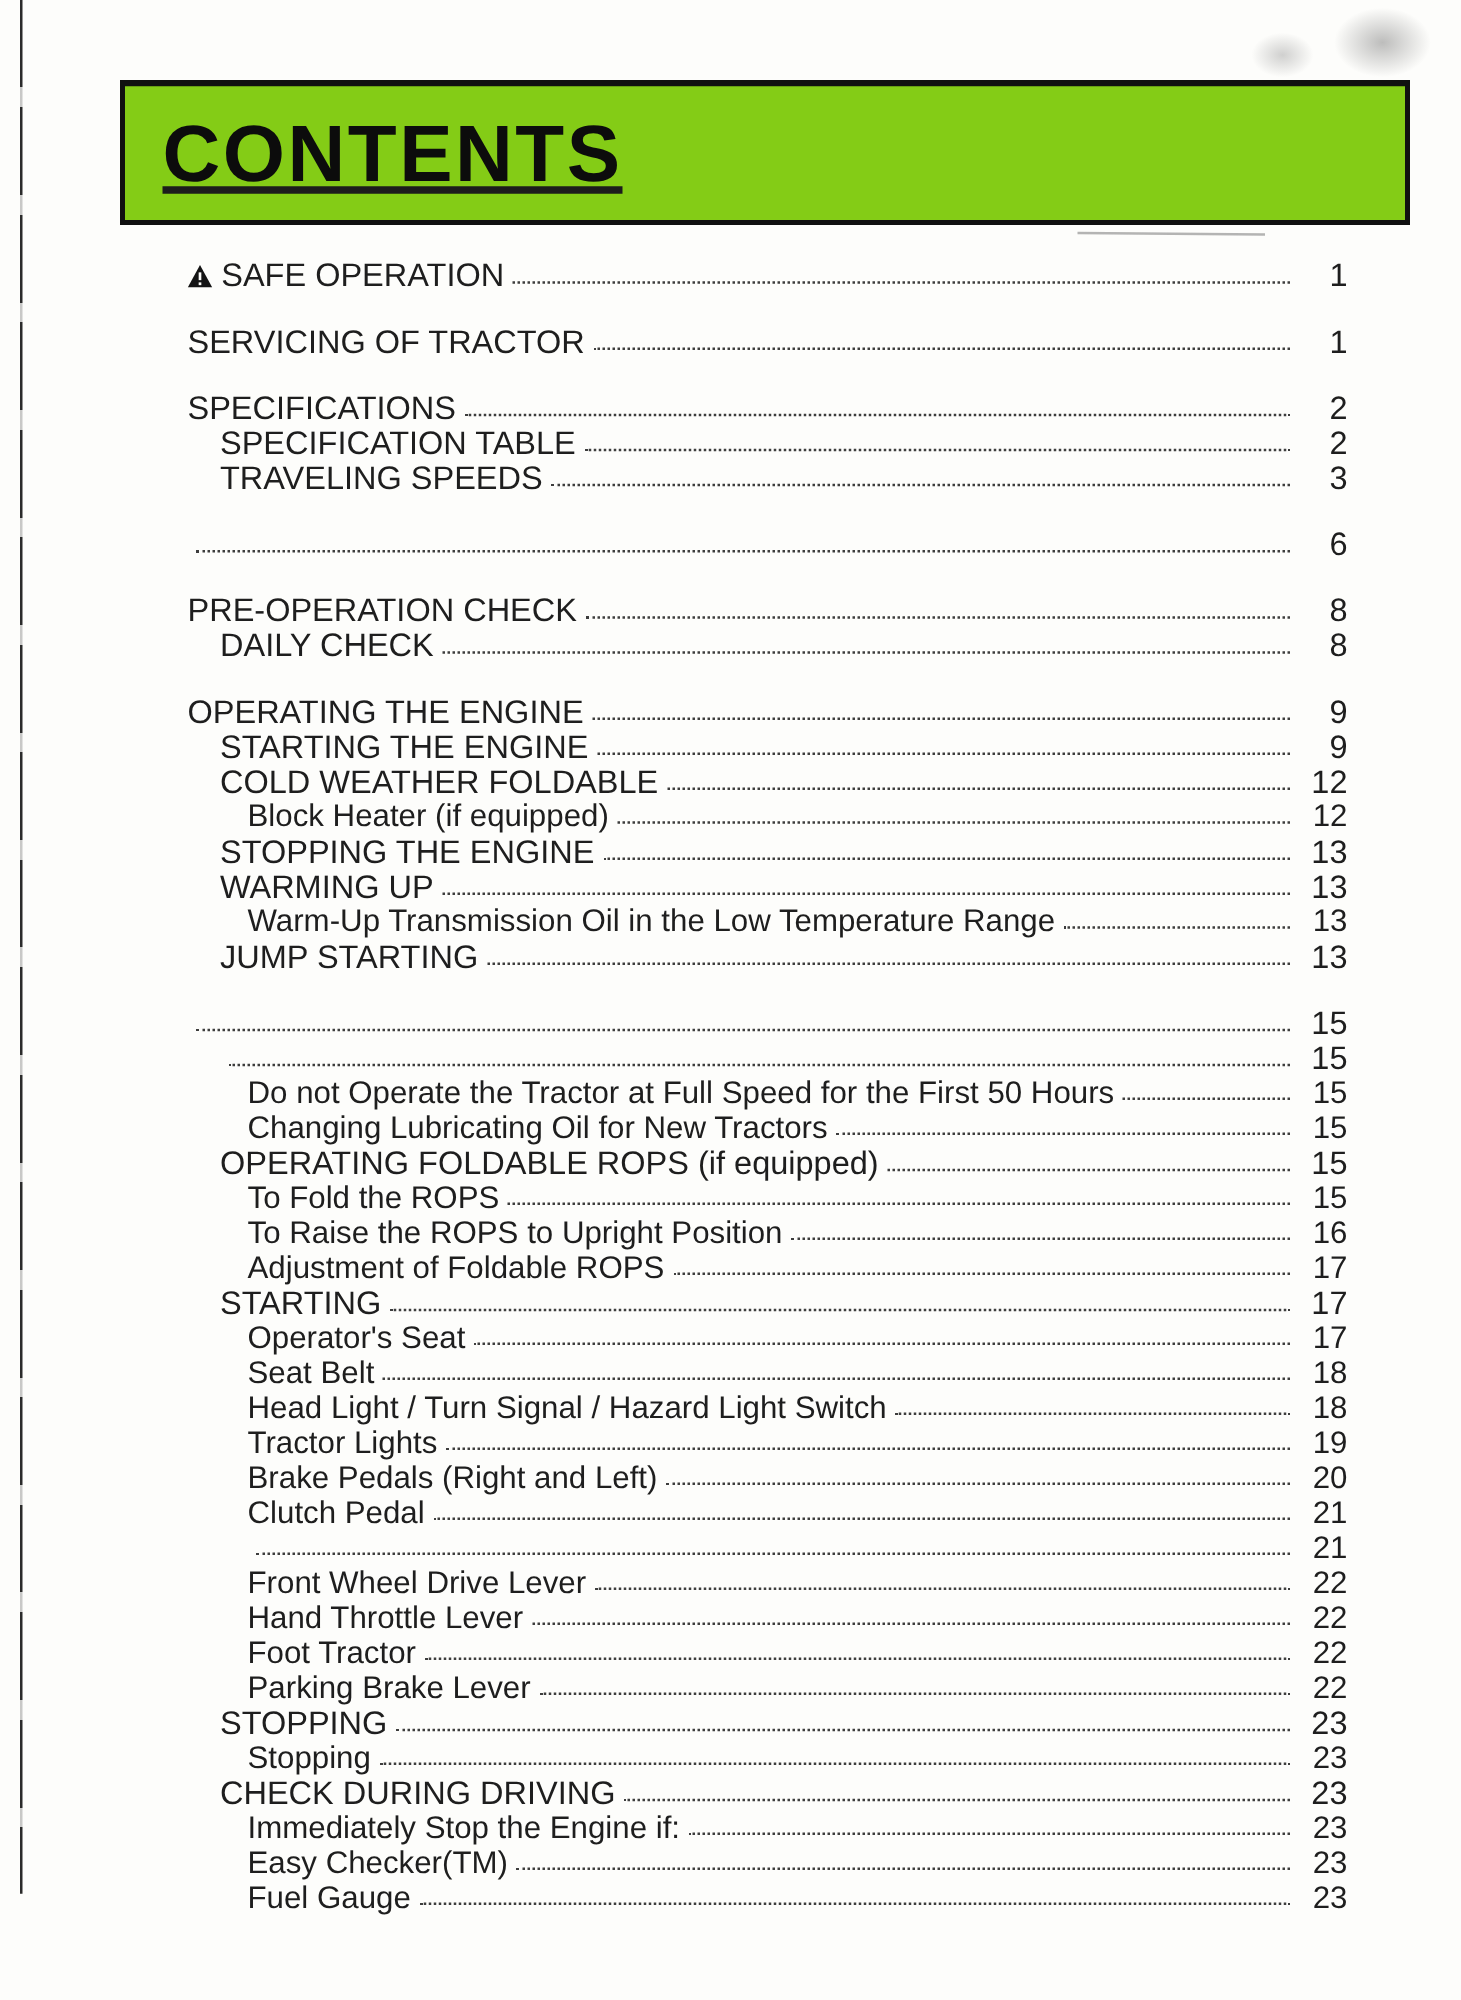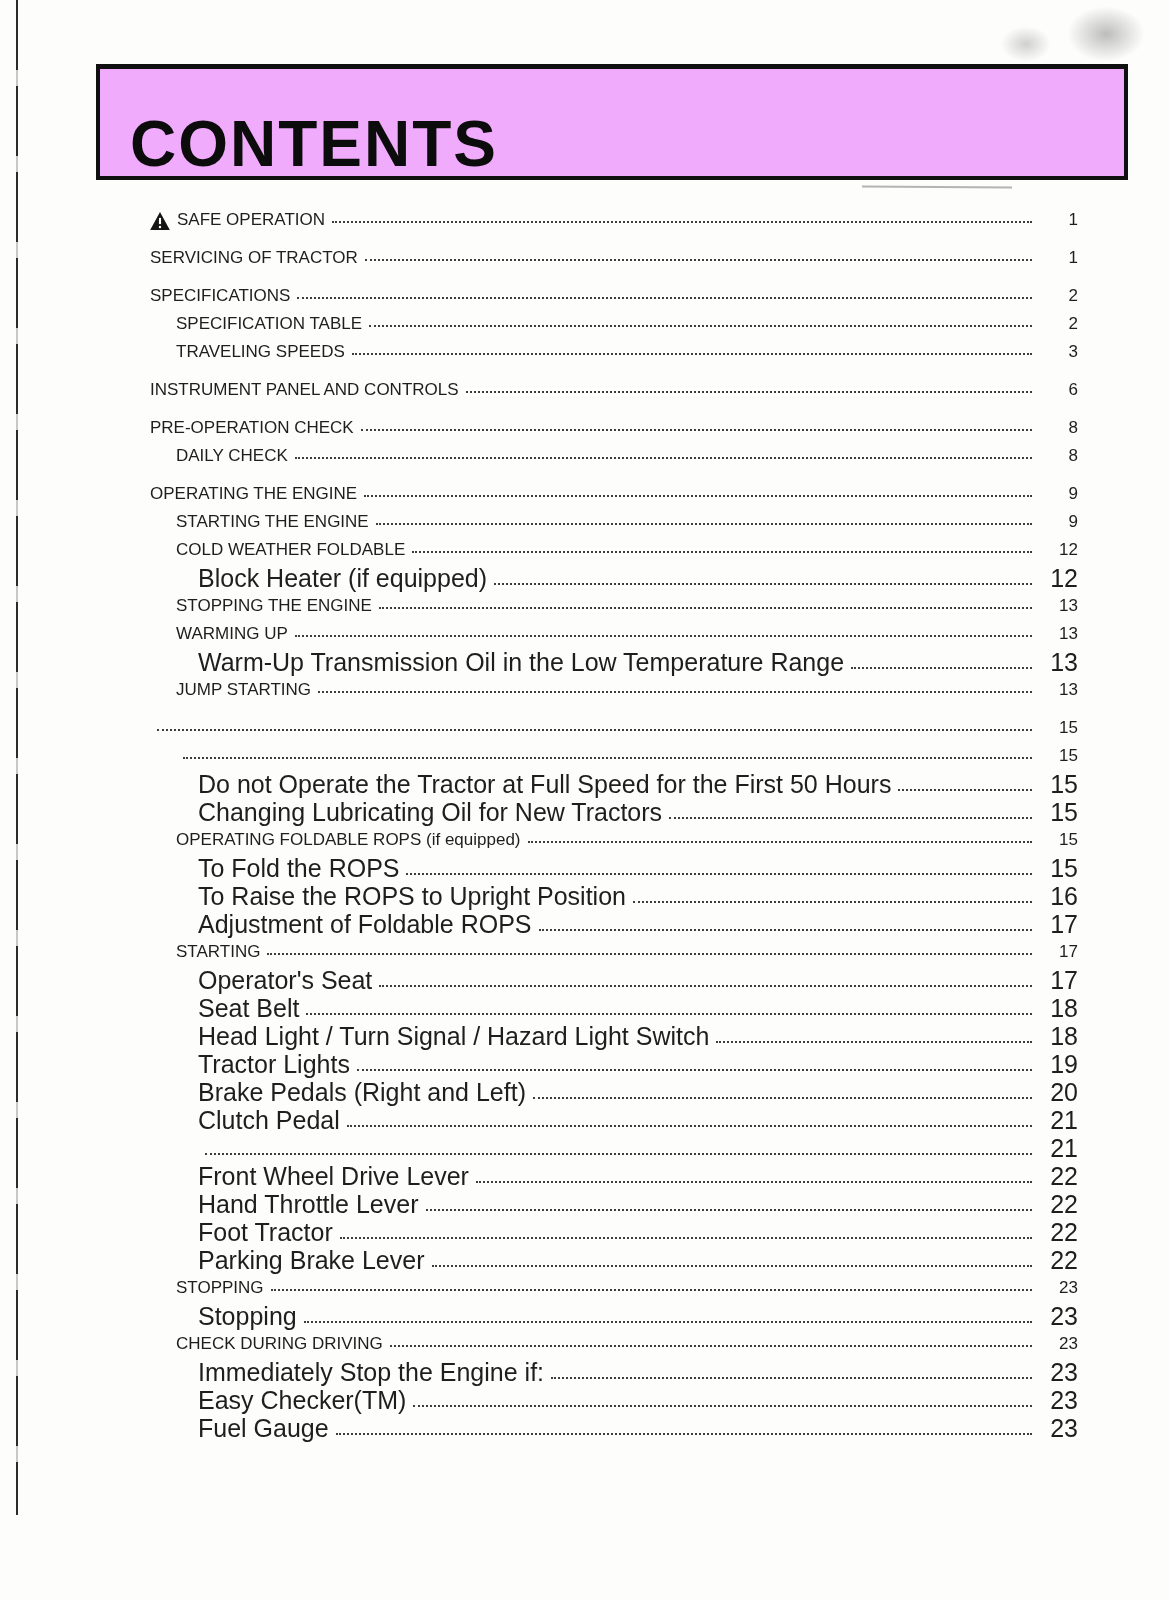--- a/index.html
+++ b/index.html
@@ -46,23 +46,24 @@
 
   
   .title-box {
     position: absolute;
     left: 96px;
     top: 64px;
     width: 1032px;
     height: 116px;
     border: 4px solid #101010;
     border-top-width: 5px;
-    background: #f0abfc;
+    background: #84cc16;
     display: flex;
-    align-items: flex-end;
+    align-items: center;
+    text-decoration: underline;
   }
   .title {
     font-size: 64px;
     font-weight: 700;
     letter-spacing: 2px;
     padding-left: 30px;
     color: #0c0c0c;
     line-height: 1;
   }
 
@@ -71,25 +72,25 @@
     position: absolute;
     left: 150px;
     top: 206px;
     width: 928px;
   }
   .toc-row {
     display: flex;
     align-items: baseline;
     height: 28px;
     line-height: 28px;
-    font-size: 17px;
+    font-size: 26px;
     white-space: nowrap;
     color: #1e1e1e;
   }
-  .toc-row.level-1 { margin-top: 10px; }
+  .toc-row.level-1 { margin-top: 25px; }
   .toc-row.level-1:first-child { margin-top: 0; }
   .toc-row.level-2 { padding-left: 26px; }
   .toc-row.level-3 { padding-left: 48px; font-size: 25px; }
 
   .toc-label { flex: none; }
 
   .warning-icon {
     display: inline-flex;
     align-self: center;
     margin-right: 7px;
@@ -152,21 +153,20 @@
         <span class="toc-label">SPECIFICATION TABLE</span>
         <span class="leader"></span>
         <span class="toc-page">2</span>
       </div>
       <div class="toc-row level-2">
         <span class="toc-label">TRAVELING SPEEDS</span>
         <span class="leader"></span>
         <span class="toc-page">3</span>
       </div>
       <div class="toc-row level-1">
-        <span class="toc-label">INSTRUMENT PANEL AND CONTROLS</span>
         <span class="leader"></span>
         <span class="toc-page">6</span>
       </div>
       <div class="toc-row level-1">
         <span class="toc-label">PRE-OPERATION CHECK</span>
         <span class="leader"></span>
         <span class="toc-page">8</span>
       </div>
       <div class="toc-row level-2">
         <span class="toc-label">DAILY CHECK</span>

